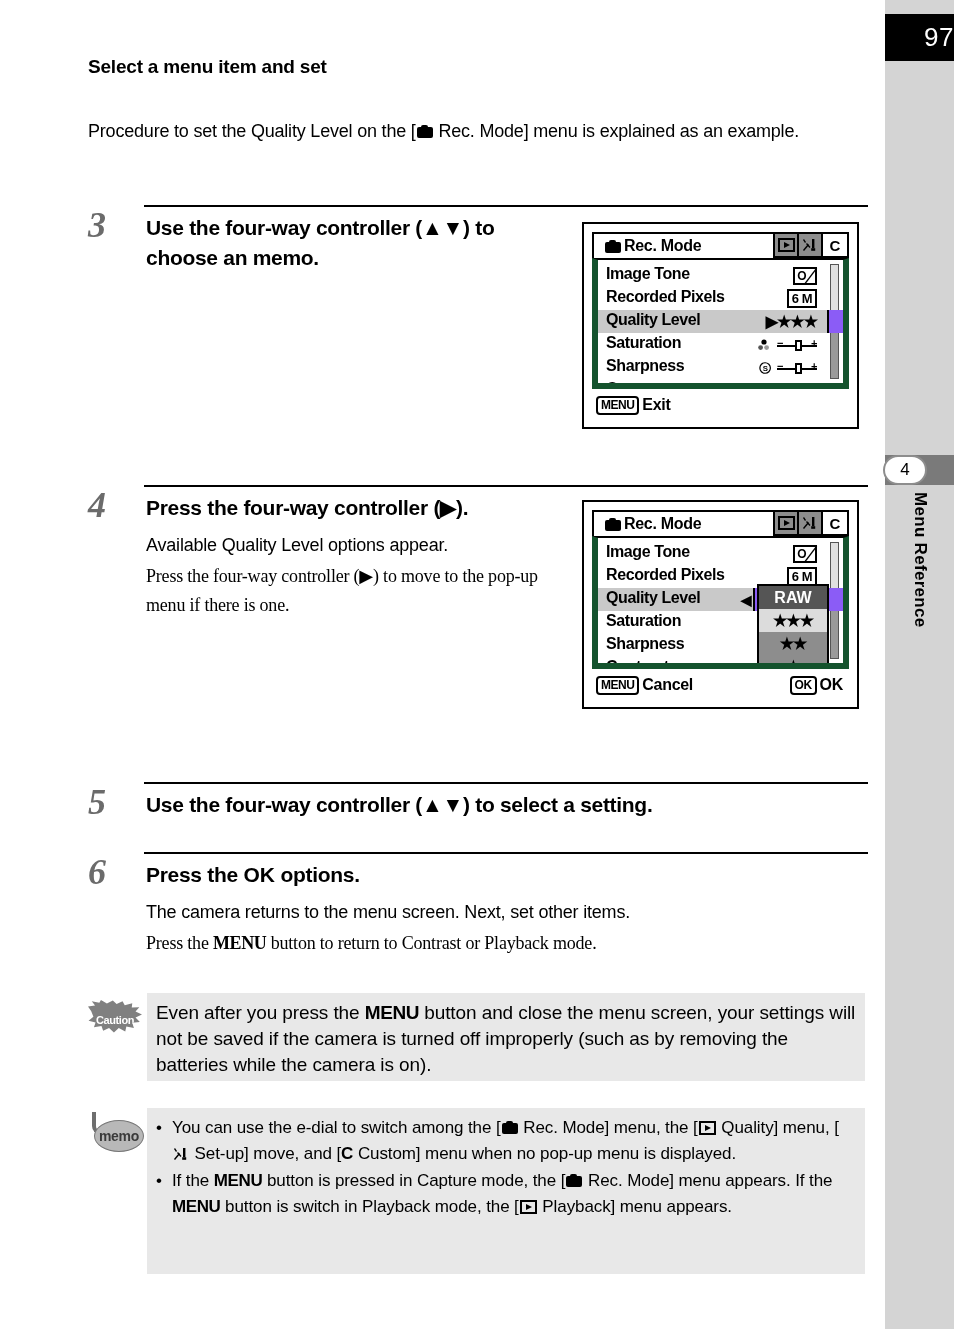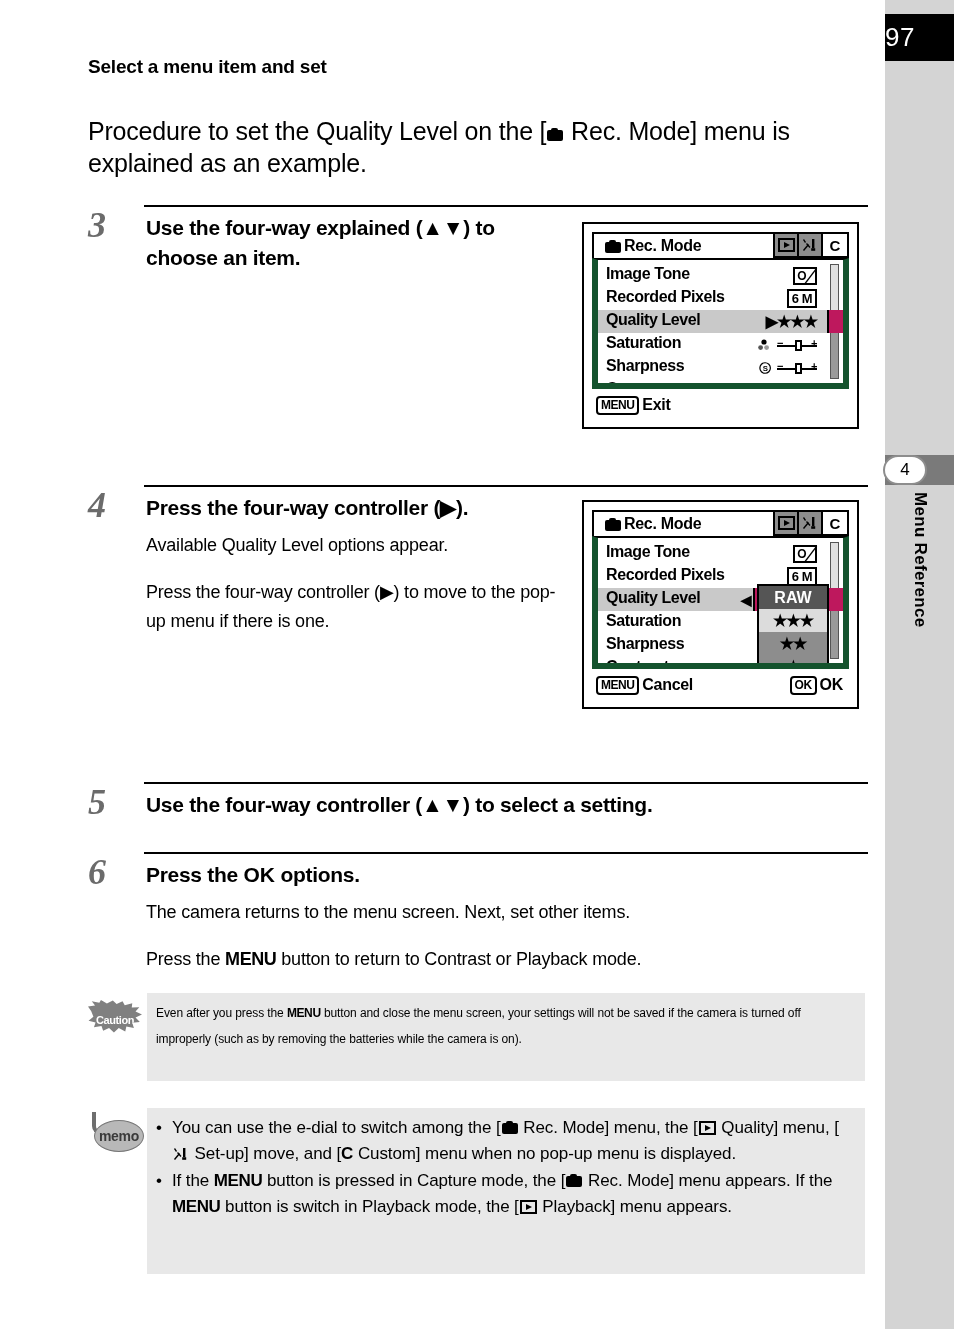--- a/index.html
+++ b/index.html
@@ -13,21 +13,21 @@
   }
 
   
   #sidebar{
     position:absolute; left:885px; top:0; width:69px; height:1329px;
     background:#d4d4d4;
   }
   #page-number-box{
     position:absolute; left:885px; top:14px; width:69px; height:47px;
     background:#000000;
-    display:flex; align-items:center; justify-content:flex-start;
+    display:flex; align-items:center; justify-content:flex-end;
   }
   #page-number-box .num{
     color:#fff; font-size:26px; font-weight:400; letter-spacing:.5px;
     font-family:"Liberation Sans", sans-serif;
   }
   #chapter-tab{
     position:absolute; left:885px; top:455px; width:69px; height:30px;
     background:#7a7a7a;
   }
   #chapter-badge{
@@ -50,42 +50,42 @@
 
   
   #content{position:absolute;left:0;top:0;width:885px;height:1329px;}
 
   .sec-head{
     position:absolute;left:88px;top:56px;
     font-size:19px;font-weight:bold;letter-spacing:-.2px;
   }
   .intro{
     position:absolute;left:88px;top:115px;width:740px;
-    font-size:25px;line-height:32px;letter-spacing:-.2px;
+    font-size:18px;line-height:32px;letter-spacing:-.2px;
   }
 
   
   .step{position:absolute;}
   .step .rule{
     position:absolute;left:56px;top:0;width:724px;height:2px;background:#000;
   }
   .step .numeral{
     position:absolute;left:0;top:2px;
     font-size:36px;font-weight:bold;font-style:italic;
     color:#6b6b6b;font-family:"Liberation Serif", serif;
     line-height:1;
   }
   .step .body{position:absolute;left:58px;top:8px;}
   .step .title{
     font-size:21px;font-weight:bold;line-height:30px;letter-spacing:-.3px;
   }
   .step .para{
     font-size:18px;line-height:29px;letter-spacing:-.2px;margin-top:8px;
   }
-  .step .para.tight{margin-top:18px;}
+  .step .para.tight{margin-top:2px;font-family:Liberation Serif, serif;}
   .bigok{font-size:21px;font-weight:bold;letter-spacing:0px;}
   .bmenu{font-weight:bold;letter-spacing:-.4px;}
 
   
   .cam-ico{
     display:inline-block;width:16px;height:13px;position:relative;
     vertical-align:-1px;margin:0 1px;
   }
   .cam-ico::before{
     content:"";position:absolute;left:0;bottom:0;width:16px;height:11px;
@@ -142,21 +142,21 @@
     border:6px solid #14532d;border-top:2px solid #000;box-sizing:border-box;
     background:#fff;overflow:hidden;
   }
   .mrow{
     position:relative;height:23px;display:flex;align-items:center;
     font-size:16px;font-weight:bold;letter-spacing:-.4px;
   }
   .mrow .lbl{position:absolute;left:8px;top:1px;}
   .mrow .val{position:absolute;right:26px;top:0;height:23px;
     display:flex;align-items:center;}
-  .mrow.sel{background:#be185d;}
+  .mrow.sel{background:#8b5cf6;}
   .mrow.sel .hl{
     position:absolute;left:0;top:0;right:14px;bottom:0;background:#c9c9c9;
     border-right:2px solid #000;
   }
   .scrollbar{
     position:absolute;right:4px;top:4px;width:9px;bottom:4px;
     background:#9a9a9a;border:1px solid #555;box-sizing:border-box;
   }
   .scrollthumb{
     position:absolute;left:0;top:0;width:100%;height:48%;
@@ -268,21 +268,21 @@
   <div class="sec-head">Select a menu item and set</div>
 
   <div class="intro">
     <span>Procedure to set the Quality Level on the [</span><span class="cam-ico"></span><span> Rec. Mode] menu is explained as an example.</span>
   </div>
 
   <div class="step" style="left:88px;top:205px;width:780px;">
     <div class="rule"></div>
     <div class="numeral">3</div>
     <div class="body" style="width:420px;">
-      <div class="title">Use the four-way explained (▲▼) to choose an item.</div>
+      <div class="title">Use the four-way controller (▲▼) to choose an memo.</div>
     </div>
   </div>
 
   <div class="lcd" style="left:582px;top:222px;width:277px;height:207px;">
     <div class="lcd-inner">
 
       <div class="lcd-titlebar">
         <div class="lcd-title">
           <span class="cam-ico"></span>
           <span>Rec. Mode</span>
@@ -505,21 +505,21 @@
       <div class="para tight"><span>Press the </span><span class="bmenu">MENU</span><span> button to return to Contrast or Playback mode.</span></div>
     </div>
   </div>
 
   <div class="notebox" style="left:147px;top:993px;width:718px;height:88px;"></div>
   <div class="note-icon" style="left:88px;top:1000px;">
     <div class="caution-burst">
       <span>Caution</span>
     </div>
   </div>
-  <div style="position:absolute;left:156px;top:1000px;width:700px;font-size:12px;line-height:26px;letter-spacing:-.1px;">
+  <div style="position:absolute;left:156px;top:1000px;width:700px;font-size:19px;line-height:26px;letter-spacing:-.1px;">
     <span>Even after you press the </span><span class="bmenu">MENU</span><span> button and close the menu screen, your settings will not be saved if the camera is turned off improperly (such as by removing the batteries while the camera is on).</span>
   </div>
 
   <div class="notebox" style="left:147px;top:1108px;width:718px;height:166px;"></div>
   <div class="note-icon" style="left:88px;top:1112px;">
     <div class="memo-tail"></div>
     <div class="memo-oval">
       <span>memo</span>
     </div>
   </div>

